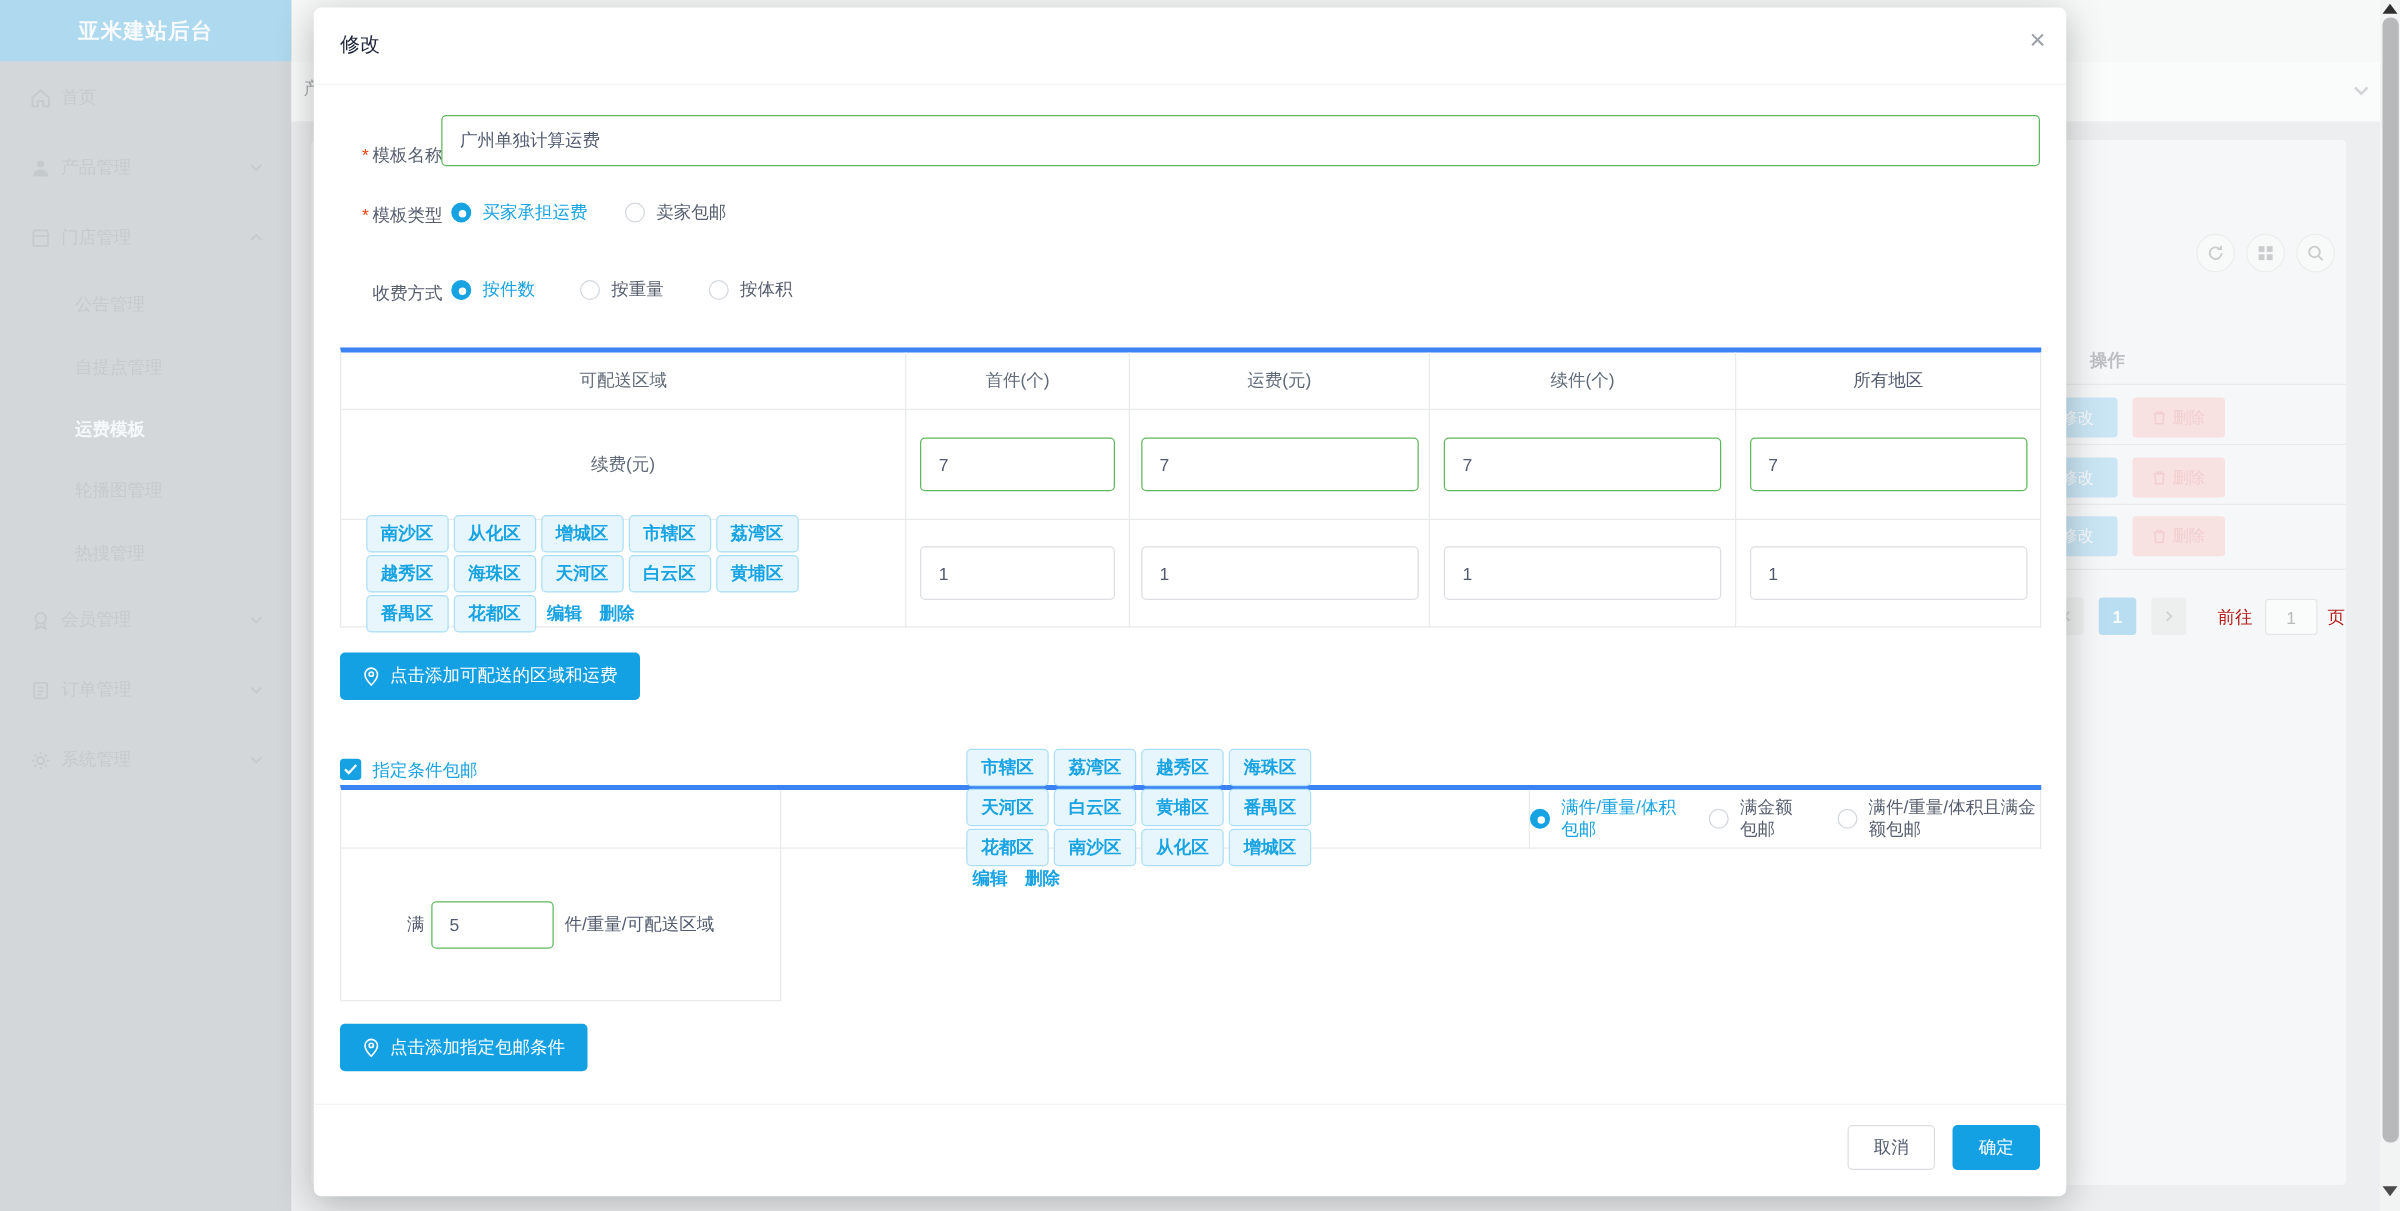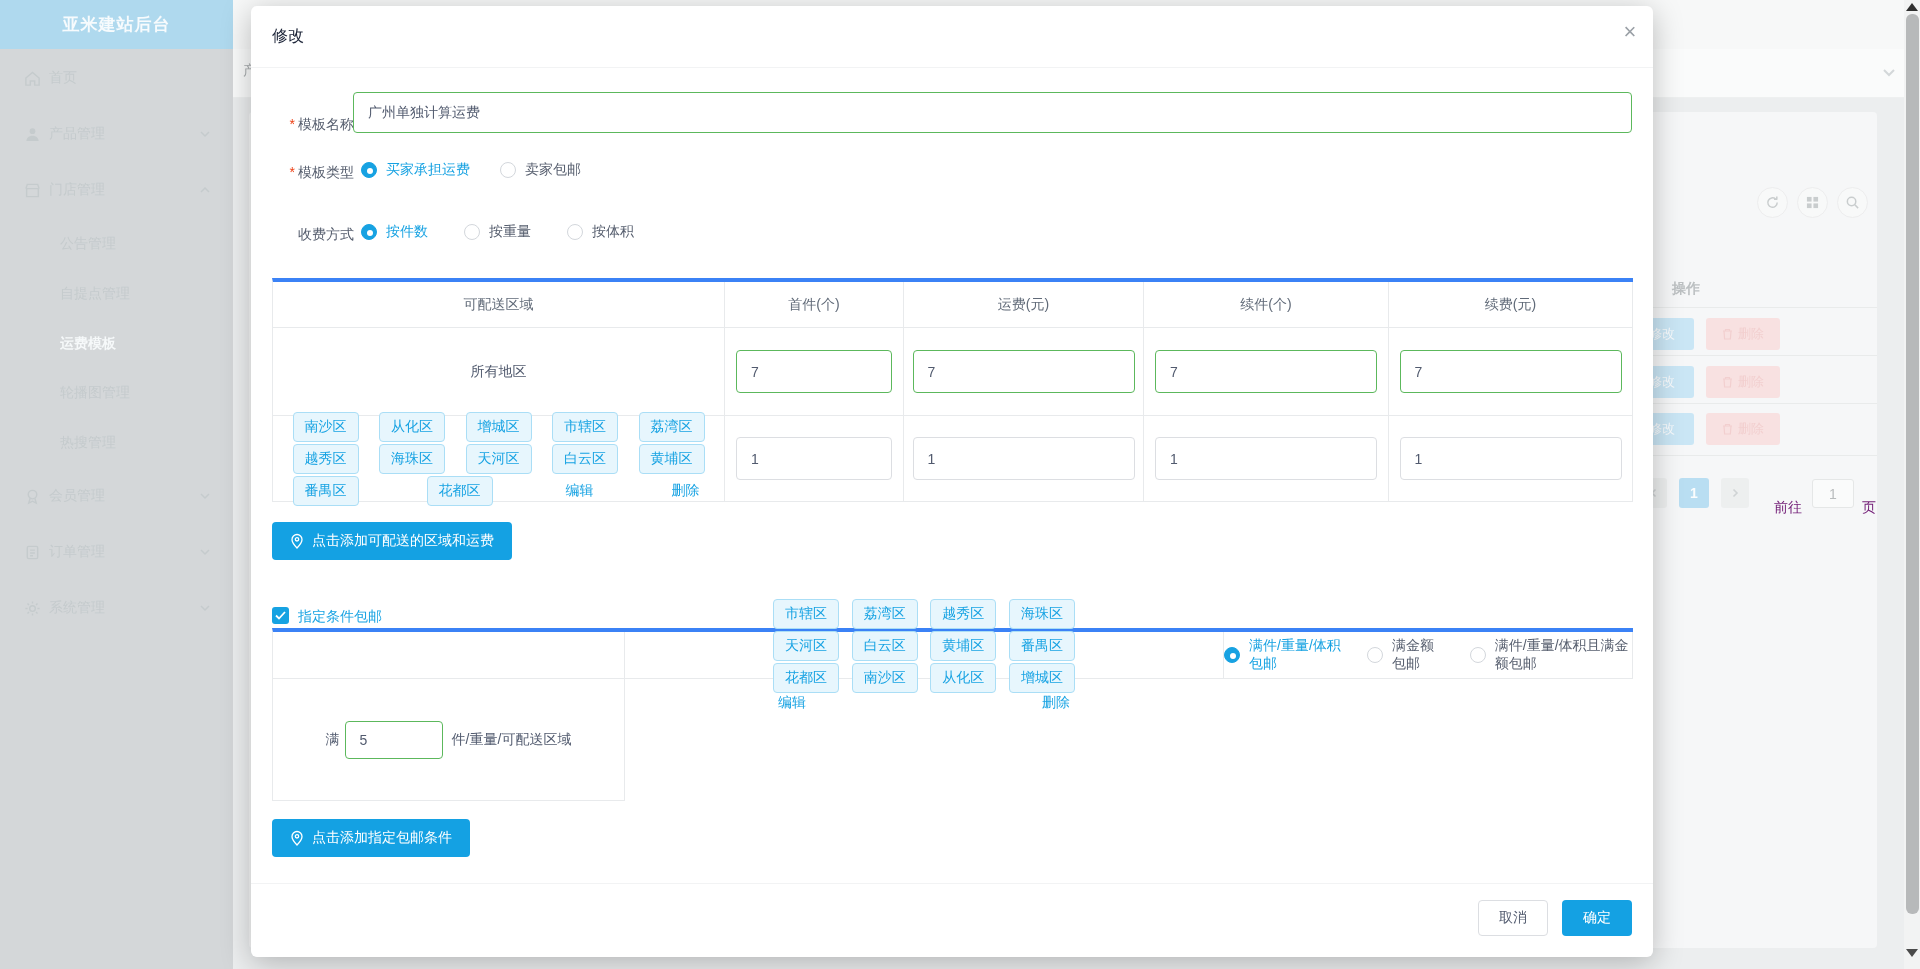--- a/index.html
+++ b/index.html
@@ -34,21 +34,21 @@
   .bg-line { position:absolute; background:#e9ebeb; height:1px; }
   .bg-edit { position:absolute; left:1630px; width:64px; height:32px; background:#cae6f5; border-radius:3px;
     color:#f8fbfd; font-size:13px; display:flex; align-items:center; justify-content:center; }
   .bg-del { position:absolute; left:1706px; width:74px; height:32px; background:#f8e1e1; border-radius:3px;
     color:#f2cfcf; font-size:13px; display:flex; align-items:center; justify-content:center; gap:5px; }
 
   .pg-box { position:absolute; top:478px; height:30px; border-radius:3px; display:flex; align-items:center; justify-content:center; }
   .pg-prev { left:1641px; width:26px; background:#edefef; }
   .pg-next { left:1721px; width:28px; background:#edefef; }
   .pg-cur  { left:1679px; width:30px; background:#b9def2; color:#fbfdfe; font-size:14px; font-weight:bold; }
-  .pg-txt { position:absolute; top:485px; color:#701a75; font-size:14px;margin-top:14px; }
+  .pg-txt { position:absolute; top:485px; color:#b91c1c; font-size:14px; }
   .pg-input { position:absolute; left:1812px; top:479px; width:42px; height:29px; background:#fafbfb;
     border:1px solid #e5e7e7; border-radius:3px; text-align:center; color:#b8bcbd; font-size:14px; font-family:inherit; outline:none; }
 
   
   .scrollbar { left:1904px; top:0; width:16px; height:969px; background:#f2f3f3; }
   .sb-thumb { position:absolute; left:1.5px; top:14px; width:13px; height:900px; background:#b7b9ba; border-radius:6px; }
   .sb-arrow { position:absolute; left:2px; width:0; height:0; border-left:6px solid transparent; border-right:6px solid transparent; }
   .sb-up { top:3px; border-bottom:8px solid #2f2f2f; }
   .sb-down { top:949px; border-top:8px solid #4a4a4a; }
 
@@ -72,21 +72,21 @@
   .radio .dot { width:16px; height:16px; border-radius:50%; border:1px solid #d3d7dc; background:#fff; position:relative; flex:none; }
   .radio.checked .dot { background:#17a2e2; border-color:#17a2e2; }
   .radio.checked .dot::after { content:""; position:absolute; left:5px; top:5px; width:6px; height:6px; border-radius:50%; background:#fff; }
   .radio .lbl { margin-left:9px; font-size:14px; color:#565e6e; }
   .radio.checked .lbl { color:#17a2e2; }
 
   .tbl { position:absolute; display:grid; border-top:4px solid #3b82f6; border-left:1px solid #e8eaec; background:#fff; }
   .tbl .c { border-right:1px solid #e8eaec; border-bottom:1px solid #e8eaec;
     display:flex; align-items:center; justify-content:center; font-size:14px; color:#515a6e; }
   .tbl .hd { color:#606a78; font-weight:500; }
-  .tags-wrap { display:flex; flex-wrap:wrap; justify-content:space-between; align-items:center; padding:6px 12px; }
+  .tags-wrap { display:flex; flex-wrap:wrap; justify-content:flex-start; align-items:center; padding:6px 12px;font-weight:bold; }
   .tag { display:inline-flex; align-items:center; justify-content:center; height:30px; padding:0 11px;
     background:#e7f6fd; border:1px solid #aadef6; border-radius:4px; color:#18a3e3; font-size:14px; margin:1px 2px; cursor:pointer; }
   .lnk { color:#18a3e3; font-size:14px; margin:0 7px; cursor:pointer; }
 
   .btn-primary { position:absolute; background:#14a1e3; color:#fff; border:none; border-radius:4px;
     font-size:14px; display:inline-flex; align-items:center; justify-content:center; gap:8px;
     font-family:inherit; cursor:pointer; }
   .checkbox { position:absolute; width:17px; height:17px; background:#16a2e2; border-radius:3px;
     display:flex; align-items:center; justify-content:center; cursor:pointer; }
   .chk-lbl { position:absolute; color:#18a3e3; font-size:14px; cursor:pointer; }
@@ -293,23 +293,23 @@
           <span class="dot"></span>
           <span class="lbl">按体积</span>
         </span>
     </div>
 
     <div class="tbl" style="left:21px; top:272px; grid-template-columns:452px 179px 240px 245px 244px; grid-template-rows:46px 88px 86px;">
       <div class="c hd">可配送区域</div>
       <div class="c hd">首件(个)</div>
       <div class="c hd">运费(元)</div>
       <div class="c hd">续件(个)</div>
+      <div class="c">所有地区</div>
+
       <div class="c hd">续费(元)</div>
-
-      <div class="c">所有地区</div>
       <div class="c">
           <input class="ipt green" style="width: 156px; height: 43px;" value="7">
         </div>
       <div class="c">
           <input class="ipt green" style="width: 222px; height: 43px;" value="7">
         </div>
       <div class="c">
           <input class="ipt green" style="width: 222px; height: 43px;" value="7">
         </div>
       <div class="c">

